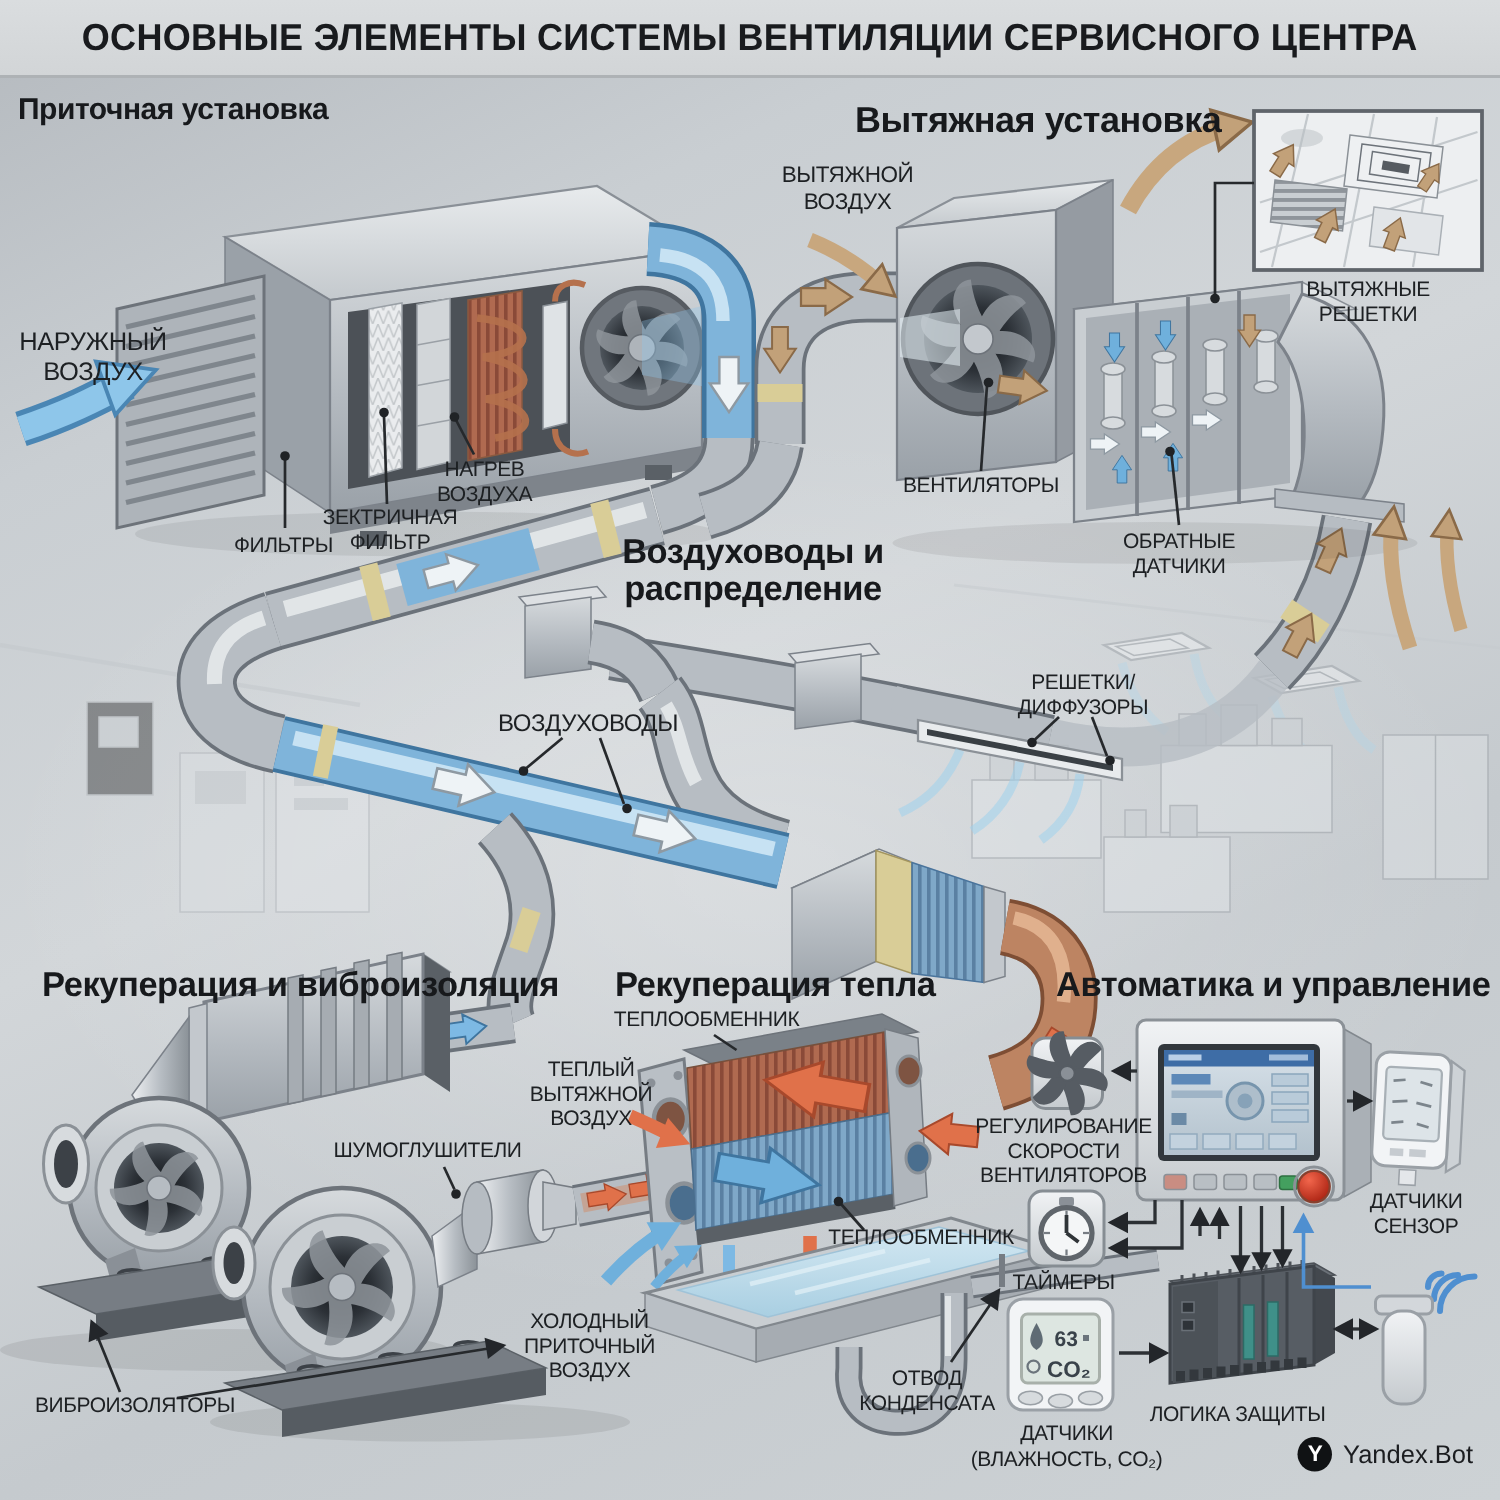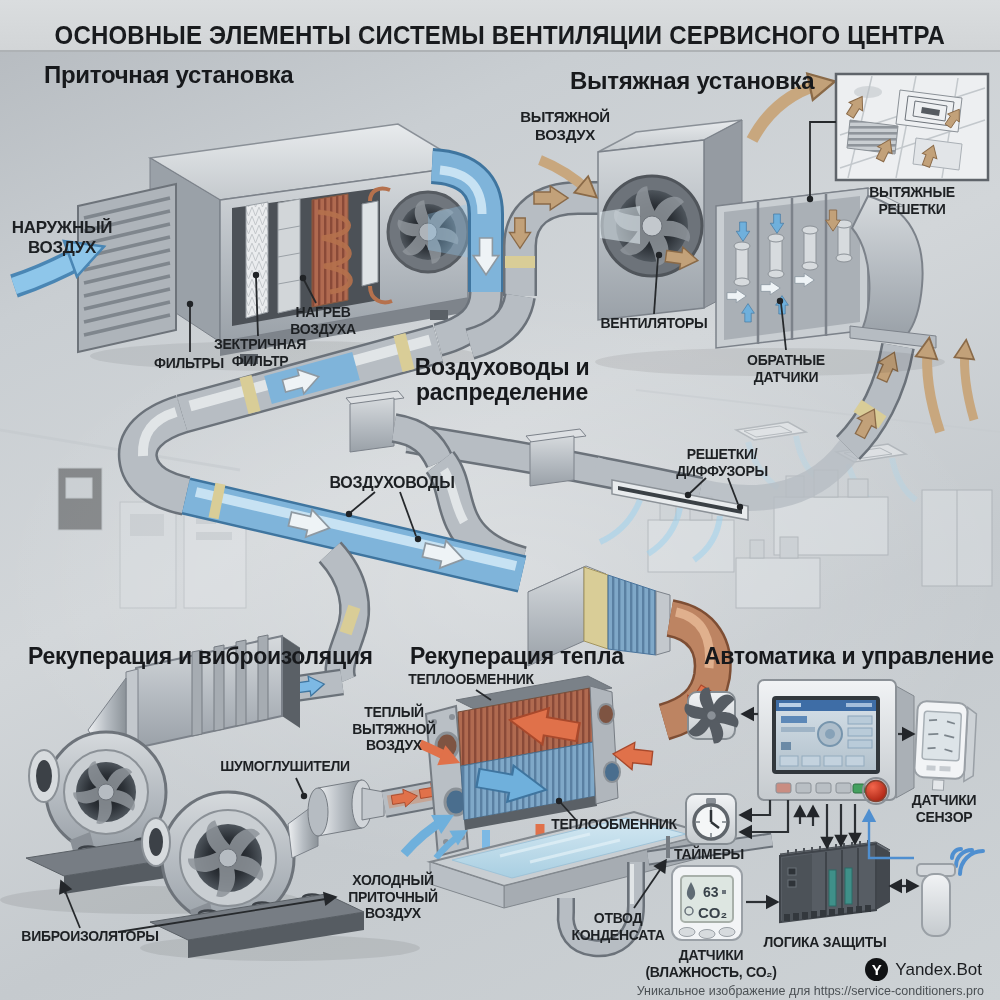--- a/index.html
+++ b/index.html
@@ -3,28 +3,28 @@
 <meta charset="utf-8">
 <style>
   html,body{margin:0;padding:0;background:#9aa0a6;}
   .stage{position:relative;width:1000px;height:1000px;overflow:hidden;
     font-family:"Liberation Sans",sans-serif;
     background:linear-gradient(155deg,#b4b9be 0%,#c9ced2 22%,#d2d6d9 45%,#c5cace 68%,#cdd2d5 100%);}
   .stage::after{content:"";position:absolute;inset:0;pointer-events:none;
     background:radial-gradient(ellipse 720px 420px at 50% 58%,rgba(255,255,255,.28),rgba(255,255,255,0) 70%);}
   .titlebar{position:absolute;left:0;top:0;width:1000px;height:50px;
     background:linear-gradient(#dadddf,#d2d5d7);border-bottom:2px solid #aeb2b5;
-    display:flex;align-items:flex-end;justify-content:center;z-index:30;}
+    display:flex;align-items:center;justify-content:center;z-index:30;}
   .titlebar .t{font-size:25px;font-weight:700;color:#191b1e;letter-spacing:.2px;
     transform:scaleX(.96);white-space:nowrap;}
   svg.art{position:absolute;left:0;top:0;z-index:5;}
   .sec{position:absolute;z-index:20;font-weight:700;font-size:23px;line-height:1.1;
     color:#17191c;white-space:pre-line;letter-spacing:-.3px;}
   .sec.center{transform:translateX(-50%);text-align:center;}
-  .lbl{position:absolute;z-index:20;font-weight:700;font-size:14px;line-height:1.18;
+  .lbl{position:absolute;z-index:20;font-weight:400;font-size:14px;line-height:1.18;
     color:#1d2023;white-space:pre-line;text-align:center;transform:translateX(-50%);
     letter-spacing:-.3px;}
   .footer-brand{position:absolute;z-index:25;right:18px;top:958px;display:flex;align-items:center;gap:7px;}
   .footer-brand .logo{width:23px;height:23px;border-radius:50%;background:#101214;color:#fff;
     display:flex;align-items:center;justify-content:center;font-weight:700;font-size:15px;}
   .footer-brand .name{font-size:17px;color:#1b1d20;}
   .footer-note{position:absolute;z-index:25;right:16px;top:984px;font-size:12.5px;color:#4b5054;}
   
   .pO{stroke:#6b727a;fill:none}.pB{stroke:#b7bdc3;fill:none}.pH{stroke:#e9eced;fill:none;opacity:.85}
   .bO{stroke:#3f759f;fill:none}.bB{stroke:#7fb4da;fill:none}.bH{stroke:#cfe7f5;fill:none;opacity:.9}
@@ -693,21 +693,21 @@
       <path class="lead" d="M118,932 L332,898"></path>
         <use href="#hd" transform="translate(336,897) rotate(-9) scale(.8)" class="hdInk"></use>
       <path class="lead" d="M476,690 L491,700"></path>
       <path class="lead" d="M576,820 L561,803"></path>
         <circle cx="559" cy="801" r="3.2" fill="#202326"></circle>
       <path class="lead" d="M634,908 L664,864"></path>
         <use href="#hd" transform="translate(666,860) rotate(-56) scale(.8)" class="hdInk"></use>
     </g>
   </svg>
 
-  <div class="sec" style="left:44px;top:62px;font-size:24px">Приточная установка</div>
+  <div class="sec" style="left:12px;top:62px;font-size:20px">Приточная установка</div>
   <div class="sec" style="left:570px;top:68px;font-size:24px">Вытяжная установка</div>
   <div class="sec center" style="left:502px;top:355px">Воздуховоды и
 распределение</div>
   <div class="sec" style="left:28px;top:644px">Рекуперация и виброизоляция</div>
   <div class="sec" style="left:410px;top:644px">Рекуперация тепла</div>
   <div class="sec" style="left:704px;top:644px">Автоматика и управление</div>
 
   <div class="lbl" style="left:62px;top:218px;font-size:17px">НАРУЖНЫЙ
 ВОЗДУХ</div>
   <div class="lbl" style="left:189px;top:355px">ФИЛЬТРЫ</div>
@@ -729,26 +729,28 @@
   <div class="lbl" style="left:471px;top:671px">ТЕПЛООБМЕННИК</div>
   <div class="lbl" style="left:394px;top:704px">ТЕПЛЫЙ
 ВЫТЯЖНОЙ
 ВОЗДУХ</div>
   <div class="lbl" style="left:614px;top:816px">ТЕПЛООБМЕННИК</div>
   <div class="lbl" style="left:393px;top:872px">ХОЛОДНЫЙ
 ПРИТОЧНЫЙ
 ВОЗДУХ</div>
   <div class="lbl" style="left:618px;top:910px">ОТВОД
 КОНДЕНСАТА</div>
+  <div class="lbl" style="left:709px;top:742px">РЕГУЛИРОВАНИЕ
+СКОРОСТИ
+ВЕНТИЛЯТОРОВ</div>
   <div class="lbl" style="left:709px;top:846px">ТАЙМЕРЫ</div>
   <div class="lbl" style="left:711px;top:947px">ДАТЧИКИ
 (ВЛАЖНОСТЬ, CO₂)</div>
   <div class="lbl" style="left:825px;top:934px">ЛОГИКА ЗАЩИТЫ</div>
   <div class="lbl" style="left:944px;top:792px">ДАТЧИКИ
 СЕНЗОР</div>
 
   <div class="footer-brand">
     <div class="logo">Y</div>
     <div class="name">Yandex.Bot</div>
   </div>
-  <div class="footer-note">Уникальное изображение для https://service-conditioners.pro</div>
 
 </div>
 
 </body></html>

